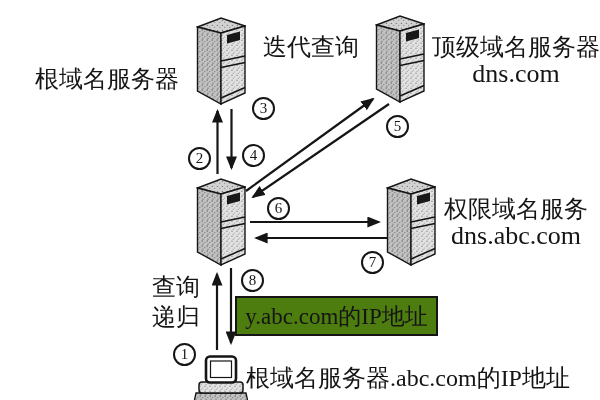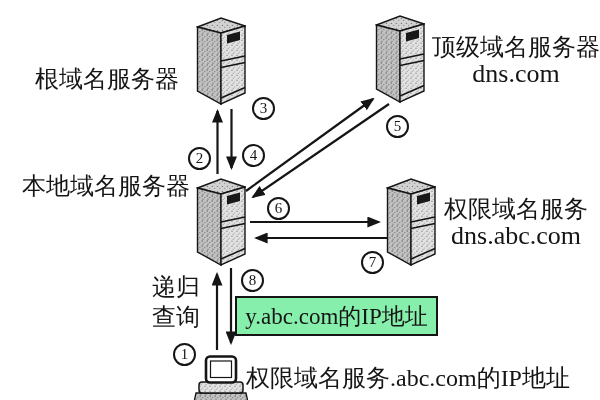--- a/index.html
+++ b/index.html
@@ -12,21 +12,21 @@
   .block .cn{font-size:24px;line-height:27px;white-space:nowrap;}
   .block .latin{font-size:26px;line-height:26px;white-space:nowrap;}
   .step{
     position:absolute;width:23px;height:23px;box-sizing:border-box;
     border:2px solid #151515;border-radius:50%;background:#fff;
     font-size:15px;line-height:18px;text-align:center;z-index:3;
   }
   .resultbox{
     position:absolute;left:235px;top:296px;width:203px;height:40px;box-sizing:border-box;
     border:2px solid #151515;display:flex;align-items:center;justify-content:center;
-    font-size:23px;white-space:nowrap;background:#86efac;z-index:2;
+    font-size:23px;white-space:nowrap;background:#4d7c0f;z-index:2;
   }
   .arrows{position:absolute;left:0;top:0;z-index:1;}
   .node-icon{position:absolute;z-index:2;}
   .recursive{
     position:absolute;left:150px;top:272px;width:52px;text-align:center;
     font-size:24px;line-height:30px;
   }
 </style>
 </head>
 <body>
@@ -101,39 +101,39 @@
   </svg>
 
   <div class="lbl" style="left:35px;top:66px;width:172px;text-align:left">根域名服务器</div>
 
   <div class="block" style="left:426px;top:34px;width:180px">
     <div class="cn">顶级域名服务器</div>
     <div class="latin">dns.com</div>
   </div>
 
   <div class="block" style="left:16px;top:173px;width:180px">
-    <div class="cn">本地域名服务器</div>
   </div>
 
   <div class="block" style="left:428px;top:196px;width:176px">
     <div class="cn">权限域名服务</div>
     <div class="latin">dns.abc.com</div>
   </div>
 
+  <div class="lbl" style="left:263px;top:34px">迭代查询</div>
 
   <div class="recursive">
+    <div>查询</div>
     <div>递归</div>
-    <div>查询</div>
   </div>
 
   <div class="resultbox">
     <span>y.abc.com的IP地址</span>
   </div>
 
-  <div class="lbl" style="left:246px;top:365px">权限域名服务.abc.com的IP地址</div>
+  <div class="lbl" style="left:246px;top:365px">根域名服务器.abc.com的IP地址</div>
 
   <div class="step" style="left:173px;top:343px">1</div>
   <div class="step" style="left:188px;top:147px">2</div>
   <div class="step" style="left:252px;top:97px">3</div>
   <div class="step" style="left:242px;top:144px">4</div>
   <div class="step" style="left:386px;top:115px">5</div>
   <div class="step" style="left:267px;top:197px">6</div>
   <div class="step" style="left:361px;top:251px">7</div>
   <div class="step" style="left:241px;top:269px">8</div>
 

